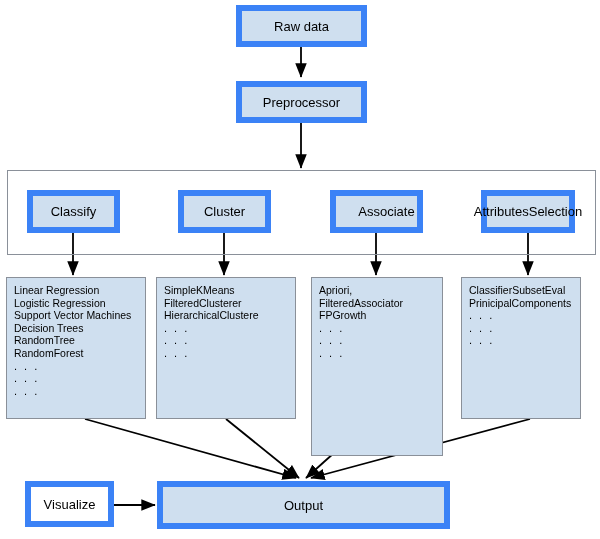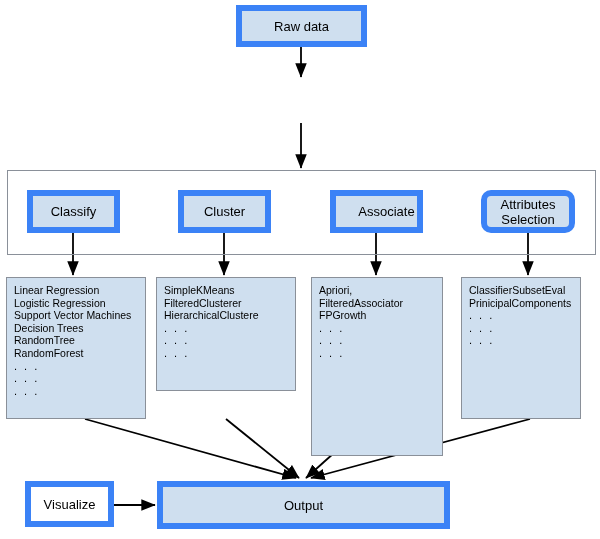--- a/index.html
+++ b/index.html
@@ -96,53 +96,56 @@
     <line x1="372" y1="419" x2="306" y2="478" stroke="#000000" stroke-width="1.8" marker-end="url(#arrowhead)"></line>
     <line x1="530" y1="419" x2="311" y2="478" stroke="#000000" stroke-width="1.8" marker-end="url(#arrowhead)"></line>
 
     <line x1="114" y1="505" x2="155" y2="505" stroke="#000000" stroke-width="1.8" marker-end="url(#arrowhead)"></line>
   </svg>
 
   <div class="node" style="left:236px; top:5px; width:131px; height:42px;">
     <span>Raw data</span>
   </div>
 
+  <div class="node" style="left:236px; top:81px; width:131px; height:42px;">
+    <span>Preprocessor</span>
+  </div>
 
   <div class="container-box" style="left:7px; top:170px; width:589px; height:85px;"></div>
 
   <div class="node" style="left:27px; top:190px; width:93px; height:43px;">
     <span>Classify</span>
   </div>
 
   <div class="node" style="left:178px; top:190px; width:93px; height:43px;">
     <span>Cluster</span>
   </div>
 
   <div class="node" style="left:330px; top:190px; width:93px; height:43px;padding-left:20px;">
     <span>Associate</span>
   </div>
 
-  <div class="node" style="left:481px; top:190px; width:94px; height:43px; flex-direction:column;border-radius:10px;">
+  <div class="node" style="left:481px; top:190px; width:94px; height:43px; flex-direction:row;">
     <span>Attributes</span>
     <span>Selection</span>
   </div>
 
   <div class="listbox" style="left:6px; top:277px; width:140px; height:142px;">
     <div class="item">Linear Regression</div>
     <div class="item">Logistic Regression</div>
     <div class="item">Support Vector Machines</div>
     <div class="item">Decision Trees</div>
     <div class="item">RandomTree</div>
     <div class="item">RandomForest</div>
     <div class="item dots">. . .</div>
     <div class="item dots">. . .</div>
     <div class="item dots">. . .</div>
   </div>
 
-  <div class="listbox" style="left:156px; top:277px; width:140px; height:114px;">
+  <div class="listbox" style="left:156px; top:277px; width:140px; height:142px;">
     <div class="item">SimpleKMeans</div>
     <div class="item">FilteredClusterer</div>
     <div class="item">HierarchicalClustere</div>
     <div class="item dots">. . .</div>
     <div class="item dots">. . .</div>
     <div class="item dots">. . .</div>
   </div>
 
   <div class="listbox" style="left:311px; top:277px; width:132px; height:179px;">
     <div class="item">Apriori,</div>

